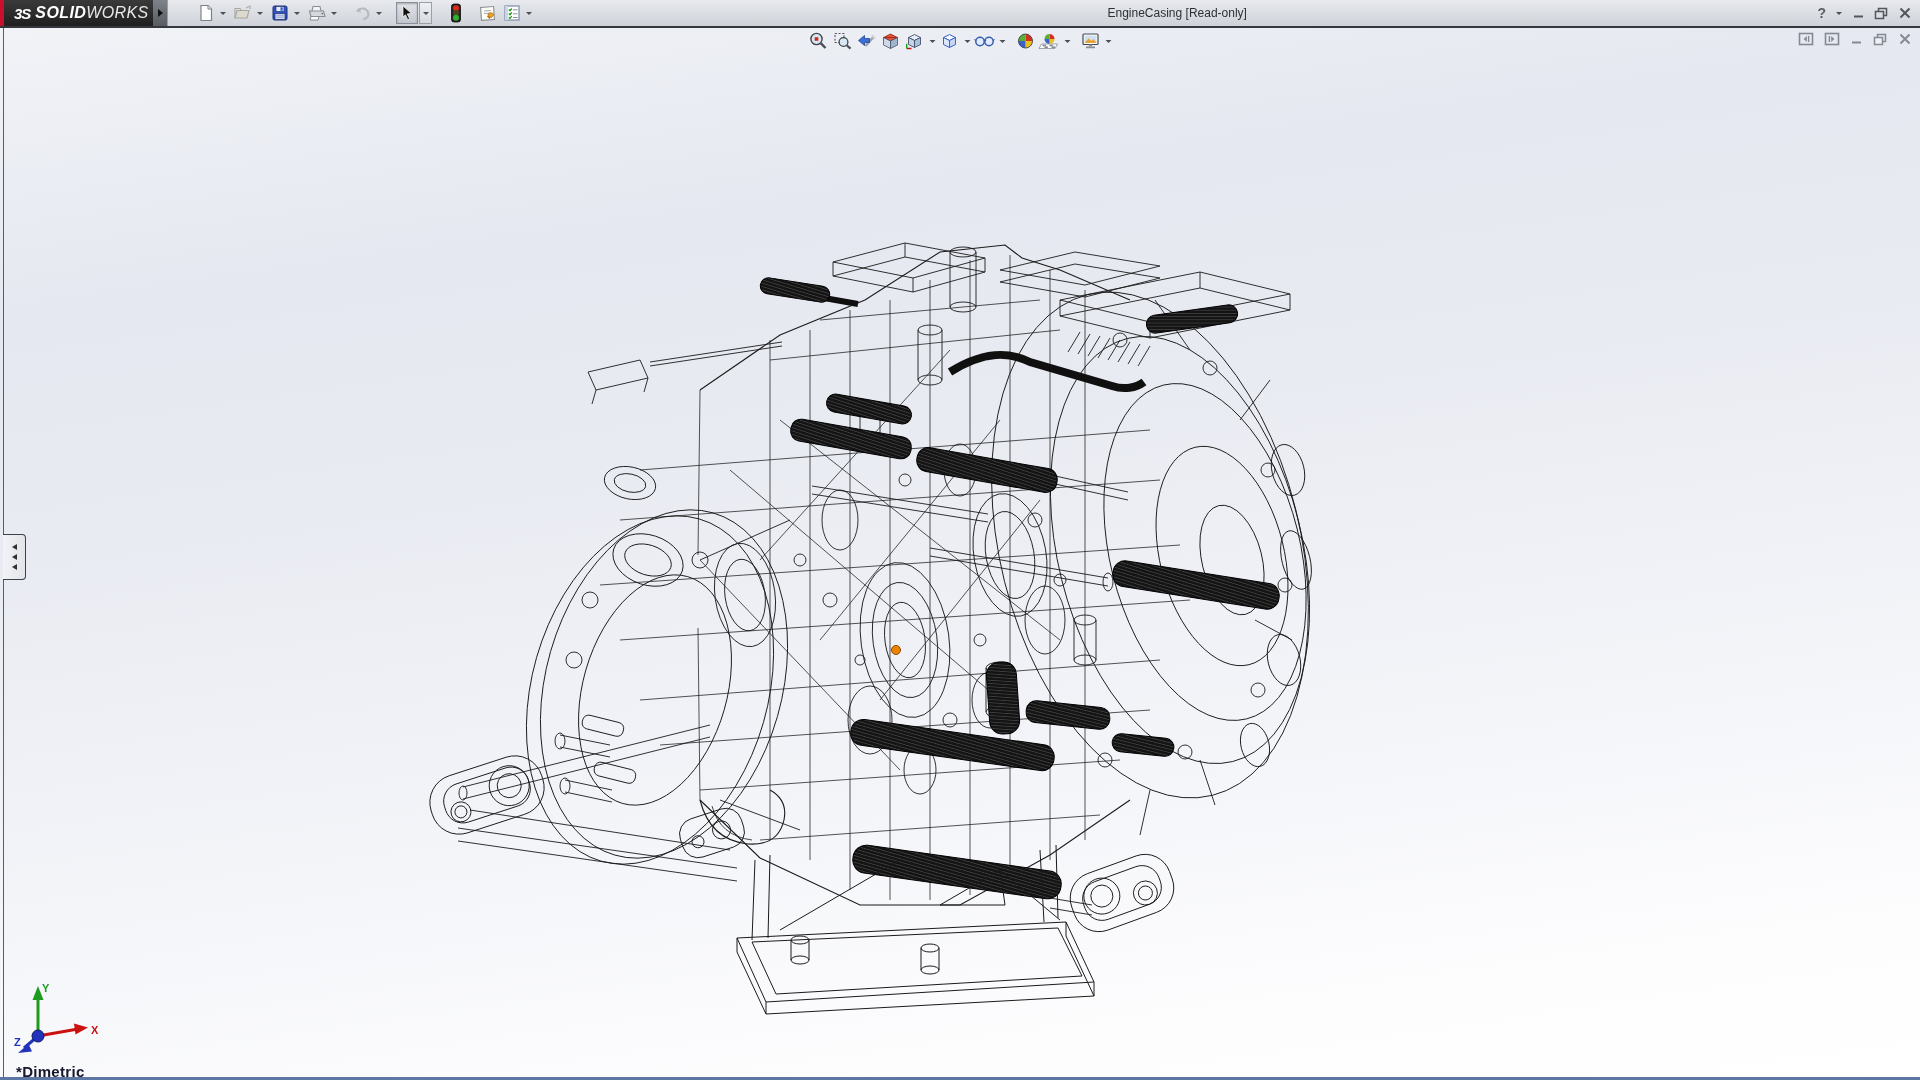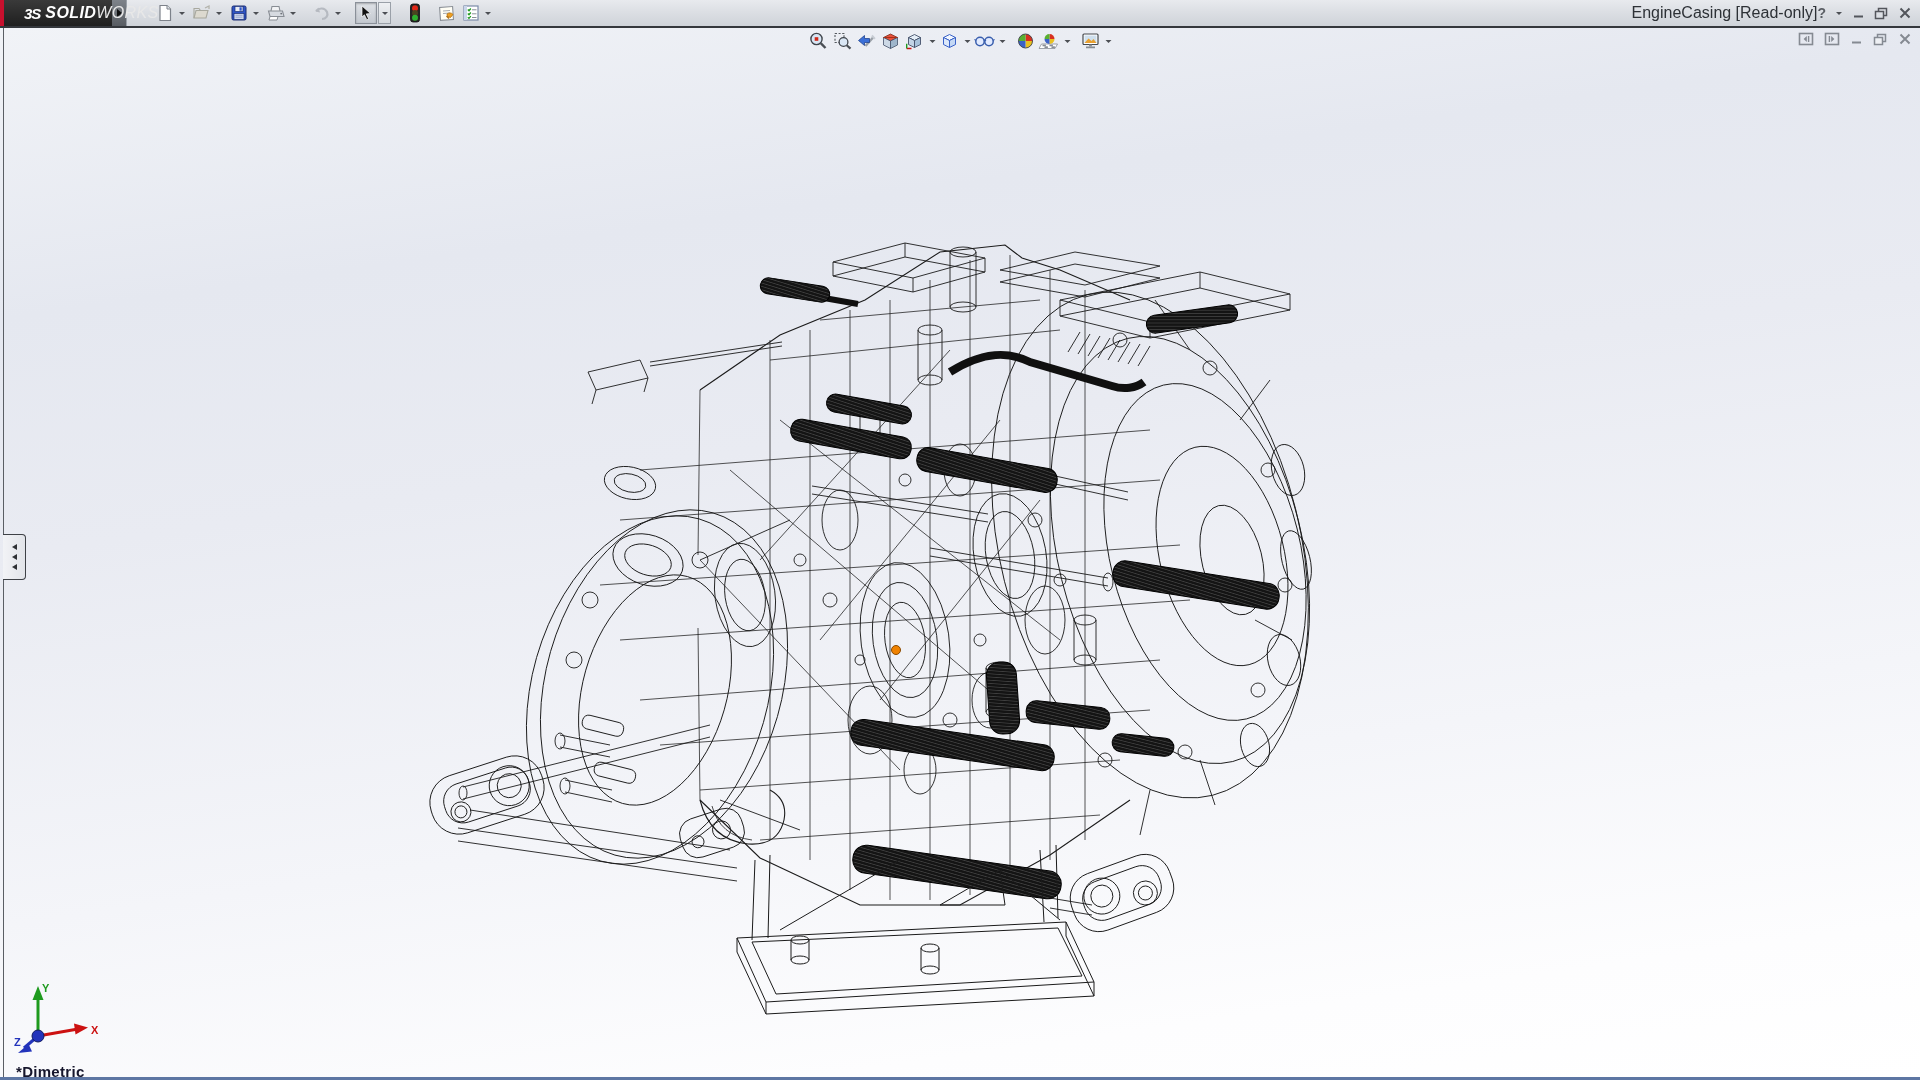--- a/index.html
+++ b/index.html
@@ -5,42 +5,42 @@
   * { margin:0; padding:0; box-sizing:border-box; }
   html,body { width:1920px; height:1080px; overflow:hidden; font-family:"Liberation Sans", sans-serif; background:#fff; }
 
   
   .titlebar{
     position:absolute; top:0; left:0; right:0; height:26px;
     background:linear-gradient(180deg,#e8eaee 0%,#dcdfe4 45%,#cfd3d9 100%);
     display:flex; align-items:center; z-index:40;
   }
   .logo-block{
-    height:26px; width:112px; background:linear-gradient(180deg,#3a3a3a,#1f1f1f);
-    display:flex; align-items:center; padding-left:18px; gap:5px; position:relative;
+    height:26px; width:153px; background:linear-gradient(180deg,#3a3a3a,#1f1f1f);
+    display:flex; align-items:center; padding-left:8px; gap:5px; position:relative;
   }
   .logo-block::before{ content:""; position:absolute; left:0; top:0; bottom:0; width:4px; background:#c8102e; }
   .ds-mark{ color:#fff; font-size:15px; font-style:italic; font-weight:bold; letter-spacing:-1px; margin-left:6px; }
   .brand{ color:#fff; font-size:16px; font-style:italic; letter-spacing:.4px; }
   .brand .b{ font-weight:bold; } .brand .l{ font-weight:normal; color:#e8e8e8; }
   .menu-flyout{
     width:15px; height:26px; background:linear-gradient(180deg,#7e838a,#585c62);
     display:flex; align-items:center; justify-content:center; border-right:1px solid #9aa0a8;
   }
   .menu-flyout .tri{ width:0;height:0;border-left:5px solid #101010;border-top:4px solid transparent;border-bottom:4px solid transparent; }
 
   .main-toolbar{ display:flex; align-items:center; margin-left:18px; height:26px; }
   .tb-btn{ height:22px; min-width:22px; display:flex; align-items:center; justify-content:center; margin:0 1px; border:1px solid transparent; }
   .tb-btn.pressed{ background:linear-gradient(180deg,#dfe2e7,#c3c8cf); border:1px solid #8a9099; box-shadow:inset 0 1px 2px rgba(0,0,0,.25); }
   .dd{ width:9px; height:22px; display:flex; align-items:center; justify-content:center; margin-right:4px; }
   .dd .tri{ width:0;height:0;border-top:3.5px solid #4c4f54;border-left:3.5px solid transparent;border-right:3.5px solid transparent; }
   .dd.boxed{ width:13px; border:1px solid #9aa0a8; background:linear-gradient(180deg,#eef0f3,#d6dade); height:22px; }
   .gap{ width:8px; }
 
-  .title-center{ flex:1; text-align:right; font-size:16px; color:#2d3136; padding-bottom:1px; }
+  .title-center{ flex:1; text-align:center; font-size:12px; color:#2d3136; padding-bottom:1px; }
 
   .win-controls{ display:flex; align-items:center; gap:9px; padding-right:8px; }
   .wc{ display:flex; align-items:center; justify-content:center; height:20px; }
   .help-q{ font-size:14px; font-weight:bold; color:#5a5e64; }
   .wc svg{ display:block; }
 
   
   .dark-sep{ position:absolute; top:26px; left:0; right:0; height:2px; background:#34373c; z-index:40; }
 
   

